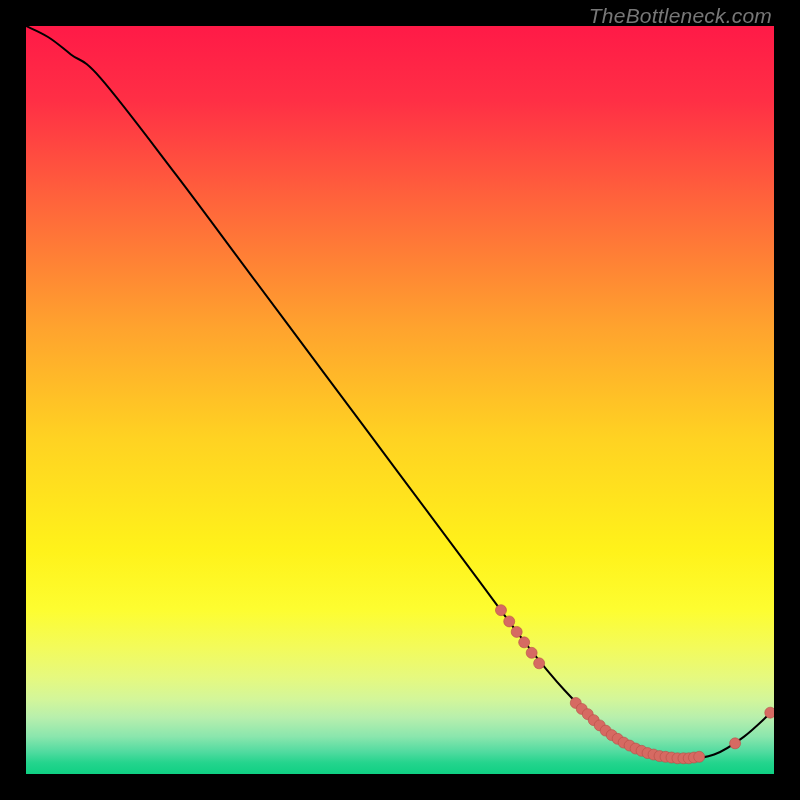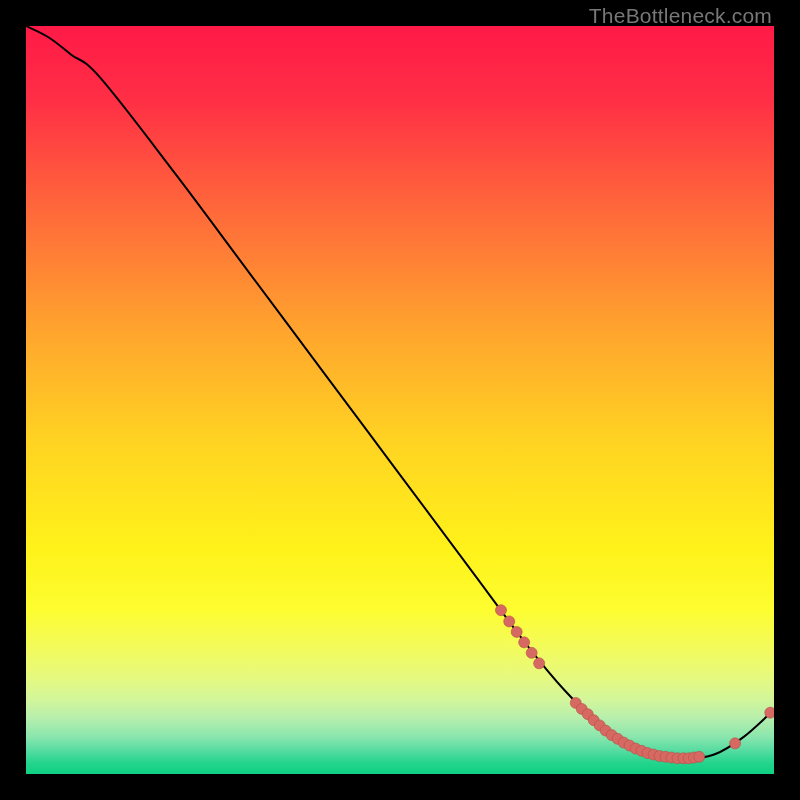--- a/index.html
+++ b/index.html
@@ -9,20 +9,21 @@
     height: 800px;
     background: #000;
     overflow: hidden;
     font-family: Arial, Helvetica, sans-serif;
   }
   .stage {
     position: relative;
     width: 800px;
     height: 752px;
     background: #000;
+    font-style: italic;
   }
   .plot {
     position: absolute;
     left: 26px;
     top: 26px;
     width: 748px;
     height: 748px;
   }
   .plot svg {
     display: block;

